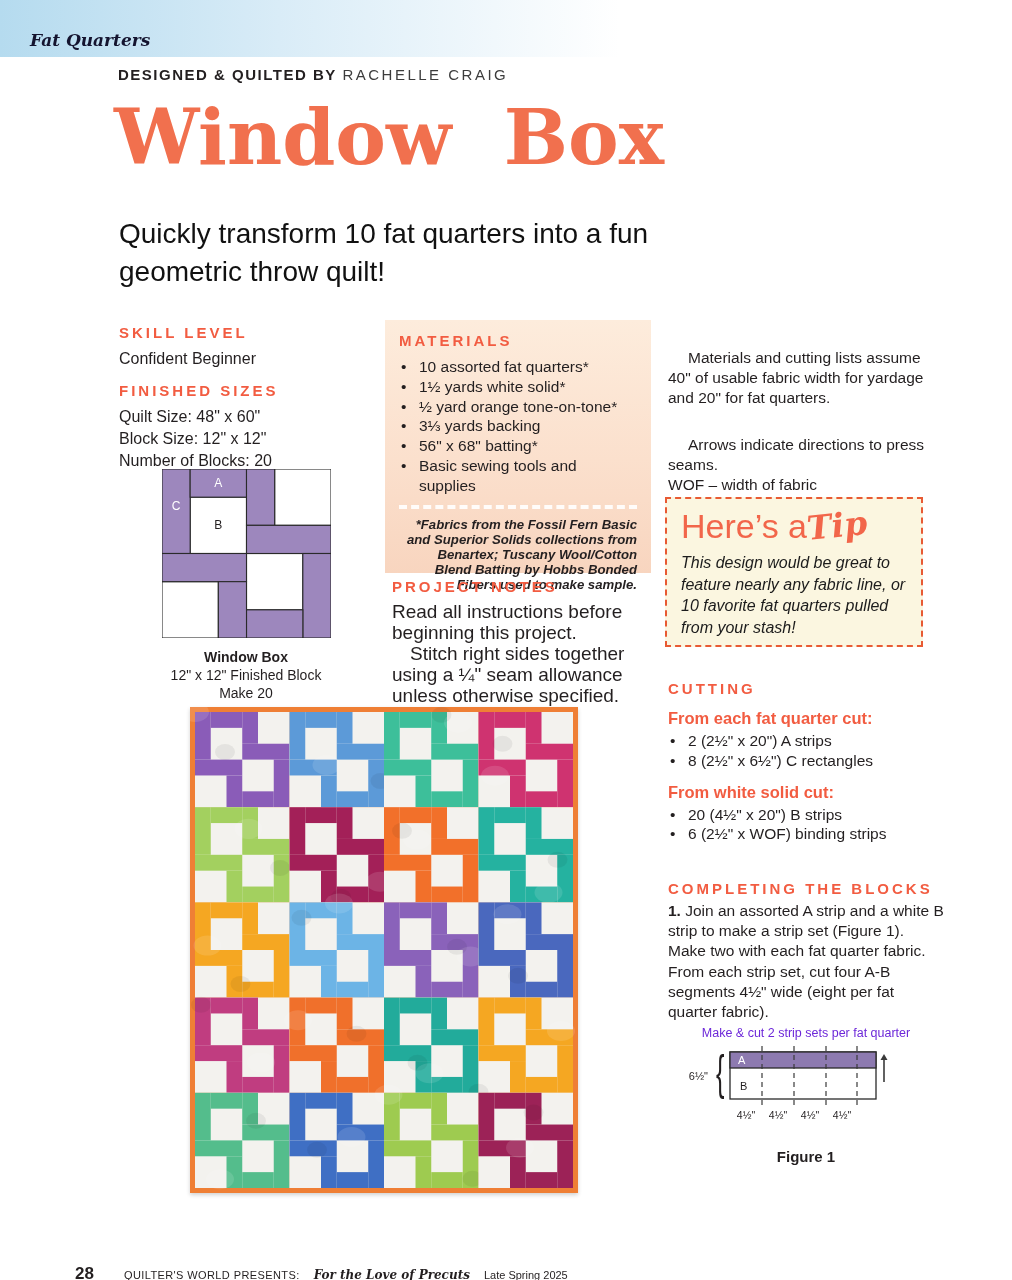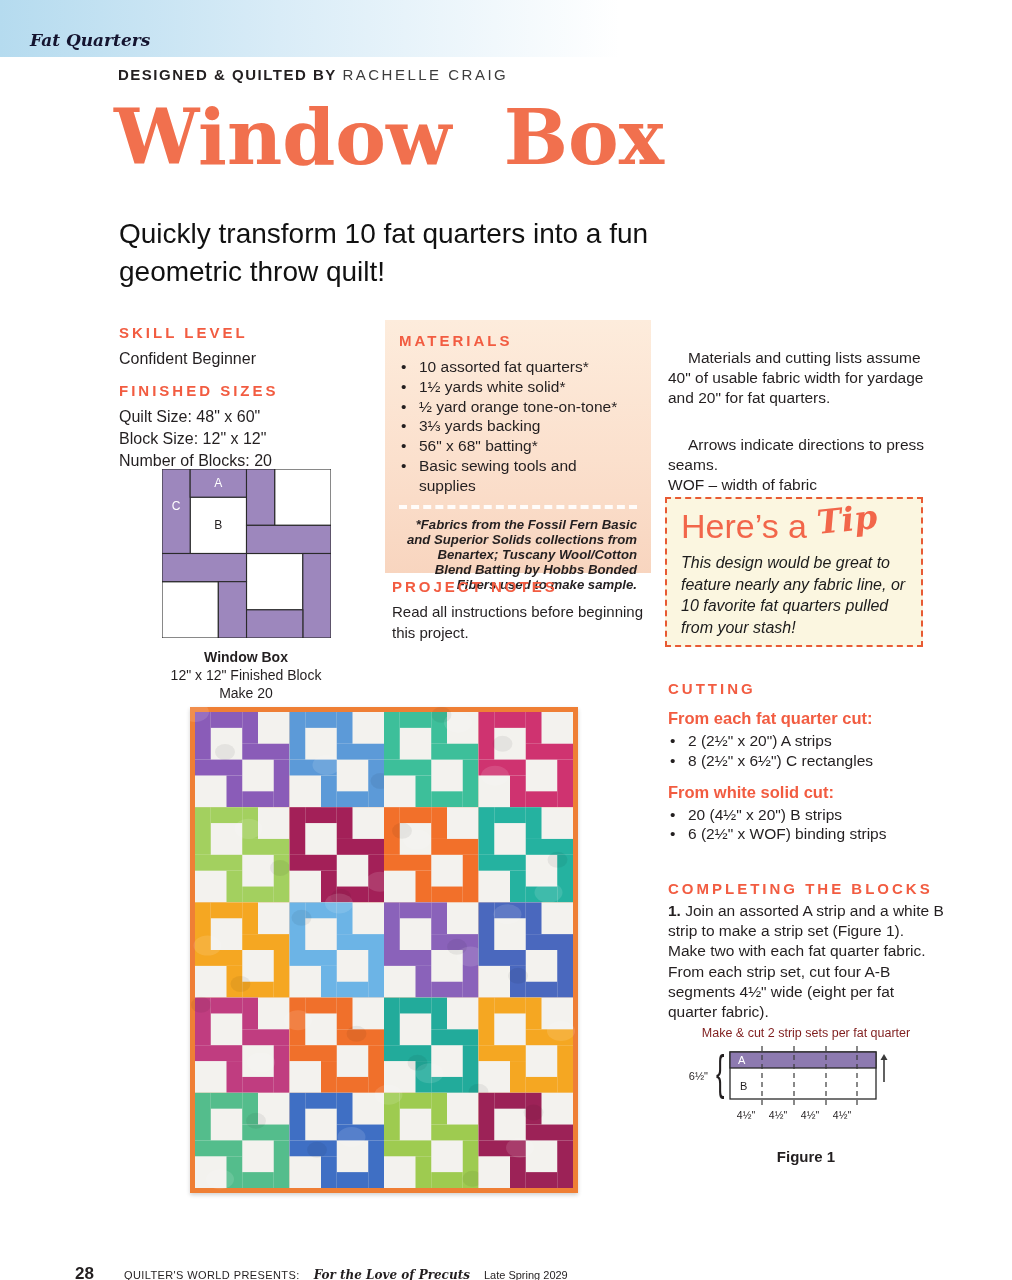--- a/index.html
+++ b/index.html
@@ -51,49 +51,49 @@
   ul.plain{list-style:none;margin:0;padding:0;}
   ul.plain li{display:flex;font-size:15.5px;line-height:19.8px;margin:0;}
   ul.plain .bullet{width:18px;flex:0 0 18px;text-align:left;padding-left:2px;}
   .mat-divider{border:none;border-top:4px dashed rgba(255,255,255,0.9);margin:9px 0 8px 0;}
   .mat-note{
     font-weight:bold;font-style:italic;font-size:13.2px;line-height:15.2px;margin:0;
     padding-left:4px;
     text-align:right;
   }
   .col-mid-notes{position:absolute;left:392px;top:578px;width:262px;}
-  .col-mid-notes p{margin:0;font-size:15px;line-height:21px;}
+  .col-mid-notes p{margin:0;font-size:19px;line-height:21px;}
   .col-mid-notes p.indent{text-indent:18px;}
   
   .quilt-wrap{position:absolute;left:190px;top:707px;width:388px;height:486px;box-shadow:0 2px 4px rgba(0,0,0,0.18);}
   
   .col-right{position:absolute;left:668px;top:320px;width:274px;font-size:15.5px;line-height:19.8px;}
   .col-right p{margin:0;}
   .col-right p.indent{text-indent:20px;margin-top:28px;}
   .abbr-line{display:flex;align-items:center;gap:5px;}
   .abbr-line svg{flex:0 0 auto;}
   .tip-box{
     position:absolute;left:665px;top:497px;width:226px;height:132px;
     background:#fbf6e0;border:2px dashed #e85a33;padding:6px 14px 8px 14px;
   }
-  .tip-head{display:flex;align-items:flex-start;gap:10px;margin:2px 0 6px 0;}
+  .tip-head{display:flex;align-items:center;margin:2px 0 6px 0;}
   .tip-head-main{font-size:34px;color:#f2664a;letter-spacing:0px;}
   .tip-head-script{
     font-family:"DejaVu Serif",serif;font-style:italic;font-weight:bold;
     font-size:33px;color:#f2664a;transform:rotate(-6deg);display:inline-block;line-height:0.8;
   }
   .tip-body{font-style:italic;font-size:16px;line-height:21.5px;margin:0;color:#1c1c1c;}
   .cutting-wrap{position:absolute;left:668px;top:680px;width:274px;}
   .cut-group-label{color:#f25c41;font-weight:bold;font-size:16.5px;margin:12px 0 3px 0;}
   .completing-wrap{position:absolute;left:668px;top:880px;width:276px;}
   .completing-wrap p{margin:4px 0 0 0;font-size:15.5px;line-height:20.2px;}
   .step-num{font-weight:bold;}
   
   .figure1-wrap{position:absolute;left:676px;top:1026px;width:260px;text-align:center;}
-  .figure1-topcap{font-size:12.5px;margin:0 0 4px 0;color:#7f1d1d;}
+  .figure1-topcap{font-size:12.5px;margin:0 0 4px 0;color:#6d28d9;}
   .figure1-cap{font-weight:bold;font-size:15px;margin:6px 0 0 0;}
   
   .footer{position:absolute;left:75px;top:1221px;display:flex;align-items:baseline;gap:14px;margin-top:43px;}
   .footer .pnum{font-weight:bold;font-size:17px;margin-right:16px;}
   .footer .presents{font-size:11px;letter-spacing:0.4px;}
   .footer .ftitle{font-family:"DejaVu Serif",serif;font-weight:bold;font-style:italic;font-size:12px;}
   .footer .season{font-size:11px;}
   .orange{color:#f25c41;}
 </style>
 </head>
@@ -177,20 +177,21 @@
           <span>Basic sewing tools and supplies</span>
         </li>
       </ul>
     <hr class="mat-divider">
     <p class="mat-note">*Fabrics from the Fossil Fern Basic and Superior Solids collections from Benartex; Tuscany Wool/Cotton Blend Batting by Hobbs Bonded Fibers used to make sample.</p>
   </div>
 
   <div class="col-mid-notes">
     <h3 class="sec-head orange" style="color: rgb(242, 92, 65);">PROJECT NOTES</h3>
     <p>Read all instructions before beginning this project.</p>
+    <p class="indent">Stitch right sides together using a ¼" seam allowance unless otherwise specified.</p>
   </div>
 
   <div class="quilt-wrap">
     <svg id="quilt-svg" width="388" height="486" viewBox="0 0 388 486">
         <rect x="0" y="0" width="388" height="486" fill="#ef7f35"></rect>
         <g transform="translate(5,5)">
           <rect x="0" y="0" width="94.5" height="95.2" fill="#f3f2ee"></rect>
           <rect x="0" y="0" width="15.75" height="47.6" fill="#8a5cb8"></rect>
           <rect x="15.75" y="0" width="31.5" height="15.866666666666667" fill="#8a5cb8"></rect>
           <rect x="47.25" y="0" width="15.75" height="31.733333333333334" fill="#8a5cb8"></rect>
@@ -538,16 +539,16 @@
         <text x="124" y="75" fill="#231f20" font-size="10.5" font-family="Liberation Sans, sans-serif" text-anchor="middle">4½"</text>
         <text x="156" y="75" fill="#231f20" font-size="10.5" font-family="Liberation Sans, sans-serif" text-anchor="middle">4½"</text>
       </svg>
     <p class="figure1-cap">Figure 1</p>
   </div>
 
   <div class="footer">
     <span class="pnum">28</span>
     <span class="presents">QUILTER'S WORLD PRESENTS:</span>
     <span class="ftitle">For the Love of Precuts</span>
-    <span class="season">Late Spring 2029</span>
+    <span class="season">Late Spring 2025</span>
   </div>
 
 </div>
 
 </body></html>

